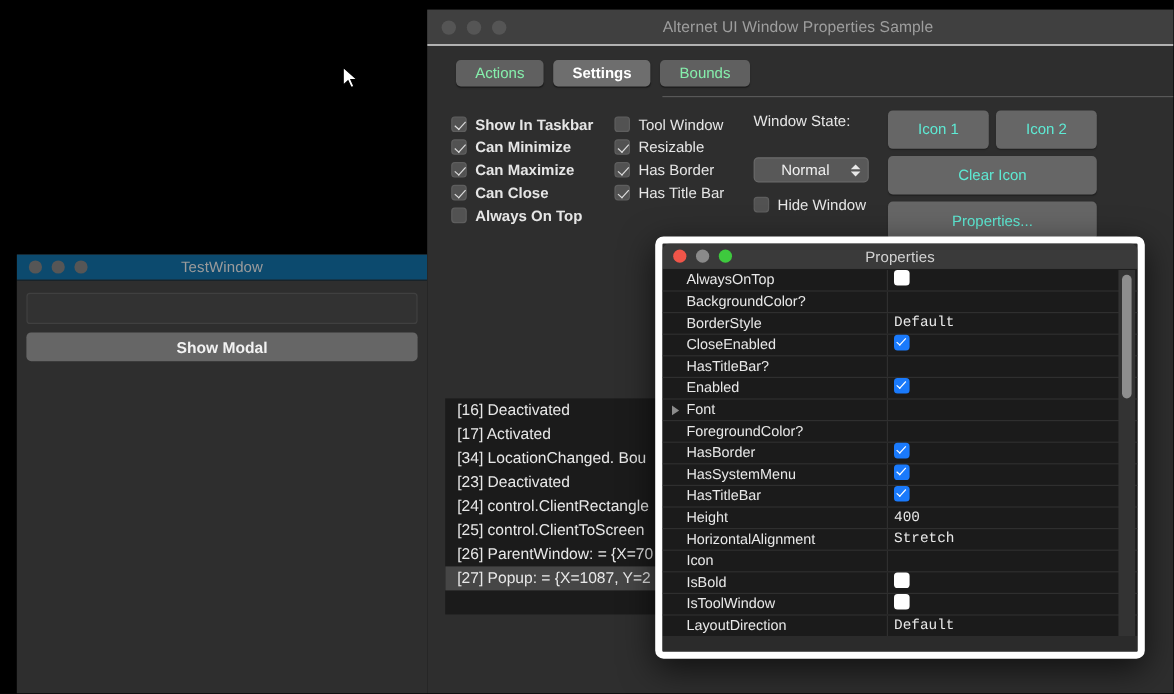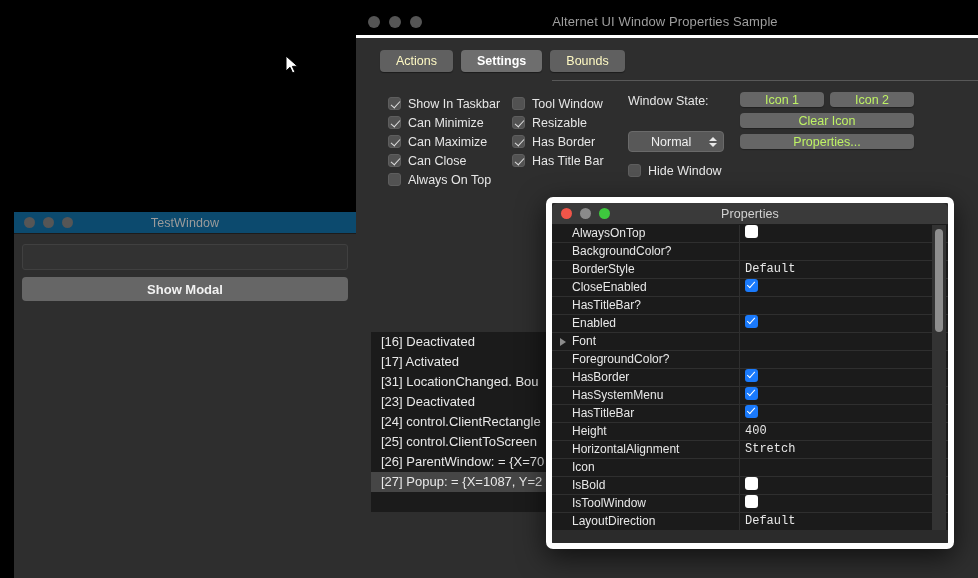--- a/index.html
+++ b/index.html
@@ -39,43 +39,43 @@
   }
   #tw-button {
     margin-top: 7px; width: 100%; height: 24px;
     background: #666666; border: none; border-radius: 4px;
     color: #f2f2f2; font-size: 13px; font-family: "Liberation Sans", sans-serif;
     font-weight: bold; cursor: default;
   }
 
   
   #mainwindow { left: 356px; top: 8px; width: 622px; height: 570px; background: #2e2e2e; }
-  #mw-title { height: 30px; background: #000000; border-bottom: 3px solid #ffffff; }
+  #mw-title { height: 30px; background: #404040; border-bottom: 1px solid #ffffff; }
   #mw-title .lights { padding-left: 12px; gap: 9px; }
   #mw-title .light { width: 12px; height: 12px; background: #555; }
   #mw-title .title-text { font-size: 13px; color: #9e9e9e; padding-right: 4px; }
 
   
   #tabs { display: flex; gap: 8px; padding: 12px 0 0 24px; align-items: flex-end; }
   .tab {
     height: 22px; padding: 0 16px; border-radius: 4px;
-    background: #606060; color: #fef9c3; font-size: 12.5px;
+    background: #606060; color: #86efac; font-size: 12.5px;
     display: flex; align-items: center; justify-content: center;
     box-shadow: 0 1px 1px rgba(0,0,0,.4); cursor: default;
   }
   .tab.active { background: #6e6e6e; font-weight: bold; color: #ffffff; }
   #tab-divider {
     position: absolute; left: 196px; top: 72px; width: 426px;
     height: 1px; background: #585858;
   }
 
   
   #settings { position: absolute; left: 0; top: 80px; width: 622px; }
   .col { position: absolute; }
-  #col1 { left: 32px; top: 6px; }
+  #col1 { left: 20px; top: 6px; font-weight: bold; }
   #col2 { left: 156px; top: 6px; }
   #col3 { left: 272px; top: 6px; }
   #col4 { left: 384px; top: 4px; }
 
   .chkrow { display: flex; align-items: center; height: 19px; margin-bottom: 0px; }
   .chk {
     width: 13px; height: 13px; border-radius: 3px;
     background: #525252; border: 1px solid #5e5e5e;
     margin-right: 7px; position: relative; flex: 0 0 auto;
   }
@@ -96,22 +96,22 @@
   #wstate-select .arrows {
     position: absolute; right: 6px; top: 50%; transform: translateY(-50%);
     display: flex; flex-direction: column; gap: 2px; align-items: center;
   }
   .caret-up, .caret-dn { width: 0; height: 0; border-left: 4px solid transparent; border-right: 4px solid transparent; }
   .caret-up { border-bottom: 4px solid #e8e8e8; }
   .caret-dn { border-top: 4px solid #e8e8e8; }
 
   .btn {
     background: #666666; border: none; border-radius: 4px;
-    color: #bef264; font-size: 12.5px; font-family: "Liberation Sans", sans-serif;
-    height: 15px; display: flex; align-items: center; justify-content: center;
+    color: #5eead4; font-size: 12.5px; font-family: "Liberation Sans", sans-serif;
+    height: 32px; display: flex; align-items: center; justify-content: center;
     cursor: default; box-shadow: 0 1px 1px rgba(0,0,0,.3);
   }
   #btnrow1 { display: flex; gap: 6px; }
   #btnrow1 .btn { width: 84px; }
   #btn-clear { margin-top: 6px; width: 174px; }
   #btn-props { margin-top: 6px; width: 174px; }
 
   
   #loglist {
     position: absolute; left: 15px; top: 324px;
@@ -276,21 +276,21 @@
           <div class="btn">Icon 2</div>
         </div>
         <div class="btn" id="btn-clear">Clear Icon</div>
         <div class="btn" id="btn-props">Properties...</div>
       </div>
     </div>
 
     <div id="loglist">
       <div class="logitem">[16] Deactivated</div>
       <div class="logitem">[17] Activated</div>
-      <div class="logitem">[31] LocationChanged. Bou</div>
+      <div class="logitem">[34] LocationChanged. Bou</div>
       <div class="logitem">[23] Deactivated</div>
       <div class="logitem">[24] control.ClientRectangle</div>
       <div class="logitem">[25] control.ClientToScreen</div>
       <div class="logitem">[26] ParentWindow: = {X=70</div>
       <div class="logitem sel">[27] Popup: = {X=1087, Y=2</div>
     </div>
   </div>
 
   <div class="win" id="propdlg">
     <div class="titlebar" id="pd-title">

